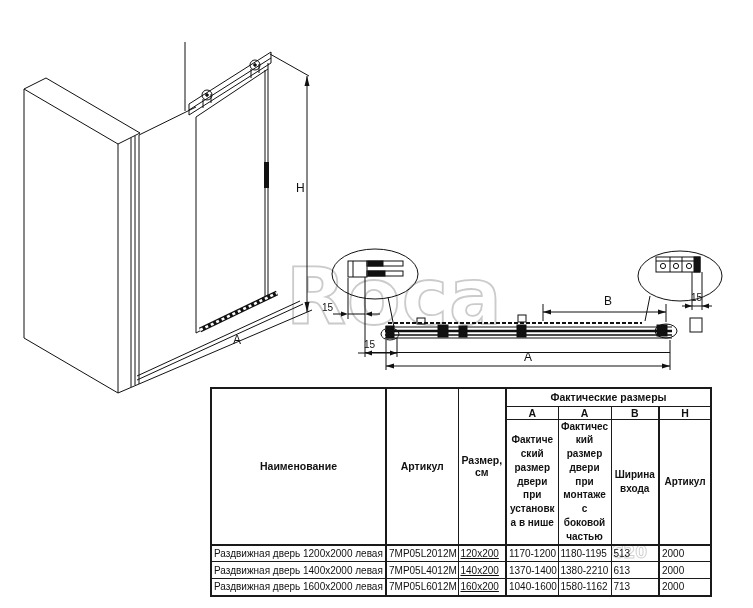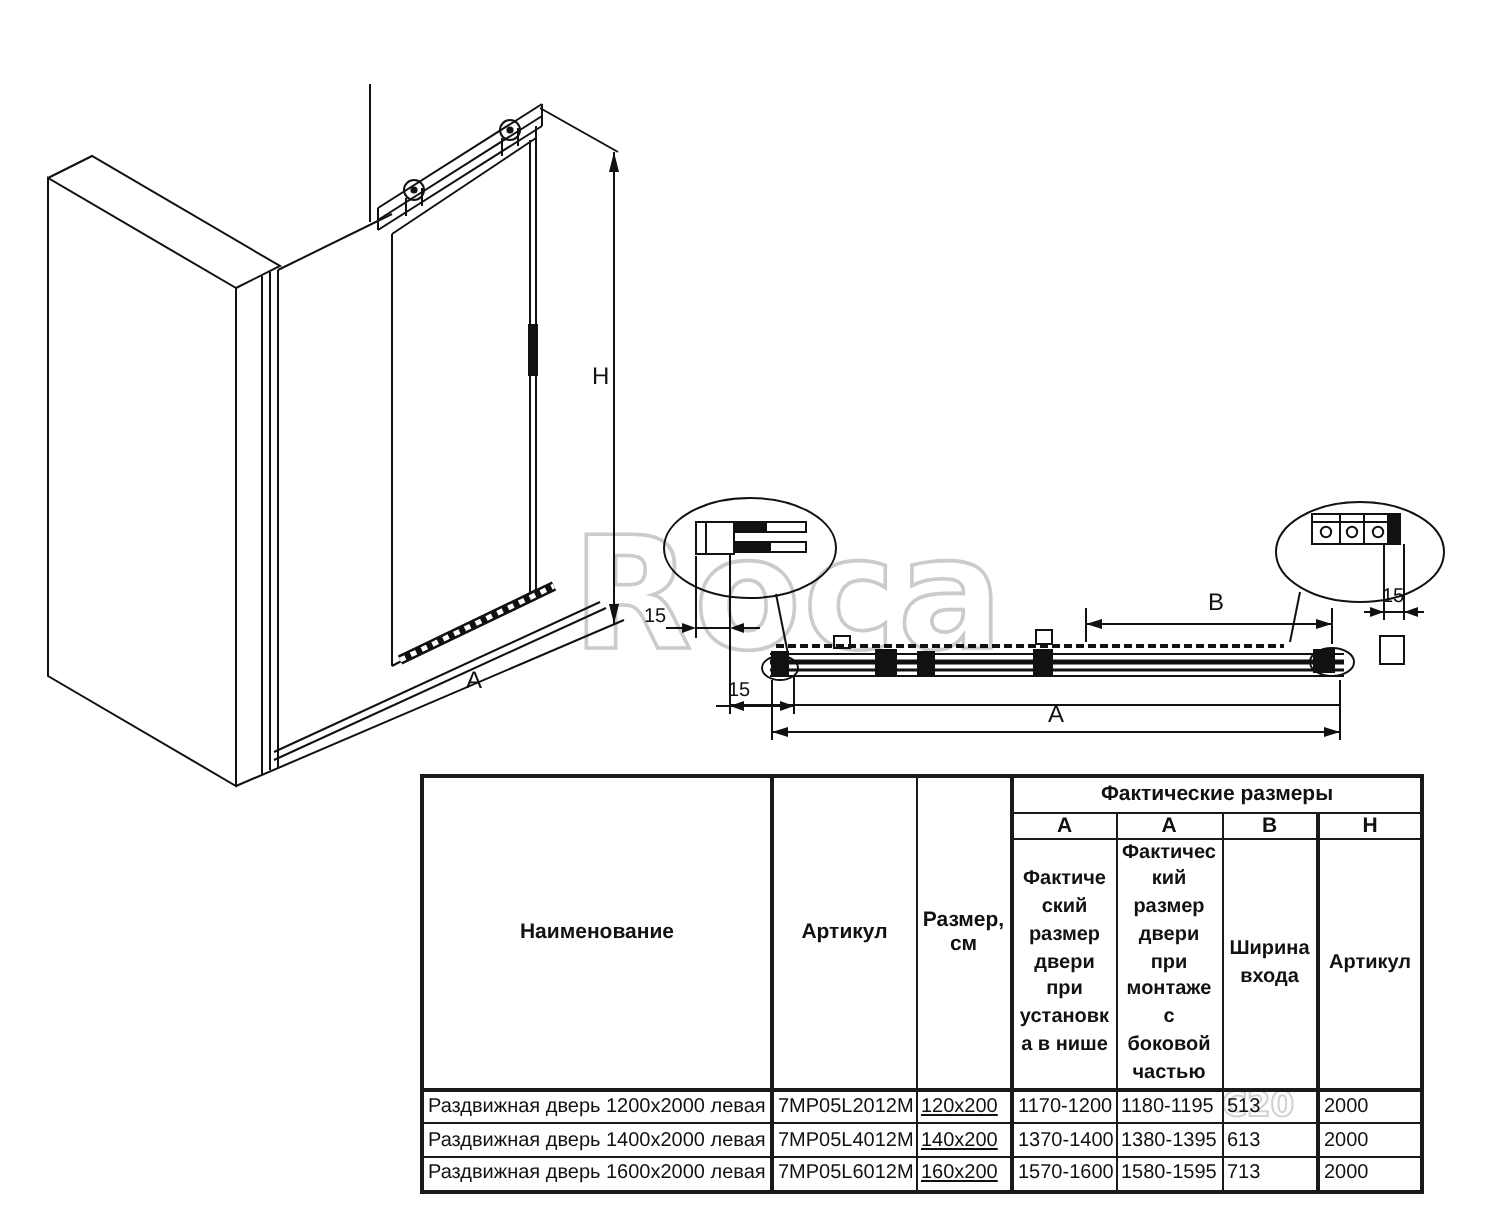--- a/index.html
+++ b/index.html
@@ -189,28 +189,28 @@
         <td class="c-num b-thick-l">1170-1200</td>
         <td class="c-num">1180-1195</td>
         <td class="c-num">513</td>
         <td class="c-num b-thick-l">2000</td>
       </tr>
       <tr class="drow">
         <td class="c-name">Раздвижная дверь 1400х2000 левая</td>
         <td class="c-art b-thick-l">7MP05L4012M</td>
         <td class="c-size">140x200</td>
         <td class="c-num b-thick-l">1370-1400</td>
-        <td class="c-num">1380-1395</td>
+        <td class="c-num">1380-2210</td>
         <td class="c-num">613</td>
         <td class="c-num b-thick-l">2000</td>
       </tr>
       <tr class="drow">
         <td class="c-name">Раздвижная дверь 1600х2000 левая</td>
         <td class="c-art b-thick-l">7MP05L6012M</td>
         <td class="c-size">160x200</td>
-        <td class="c-num b-thick-l">1570-1600</td>
-        <td class="c-num">1580-1595</td>
+        <td class="c-num b-thick-l">1040-1600</td>
+        <td class="c-num">1580-1162</td>
         <td class="c-num">713</td>
         <td class="c-num b-thick-l">2000</td>
       </tr>
     </tbody>
   </table>
 </div>
 
 </body></html>

